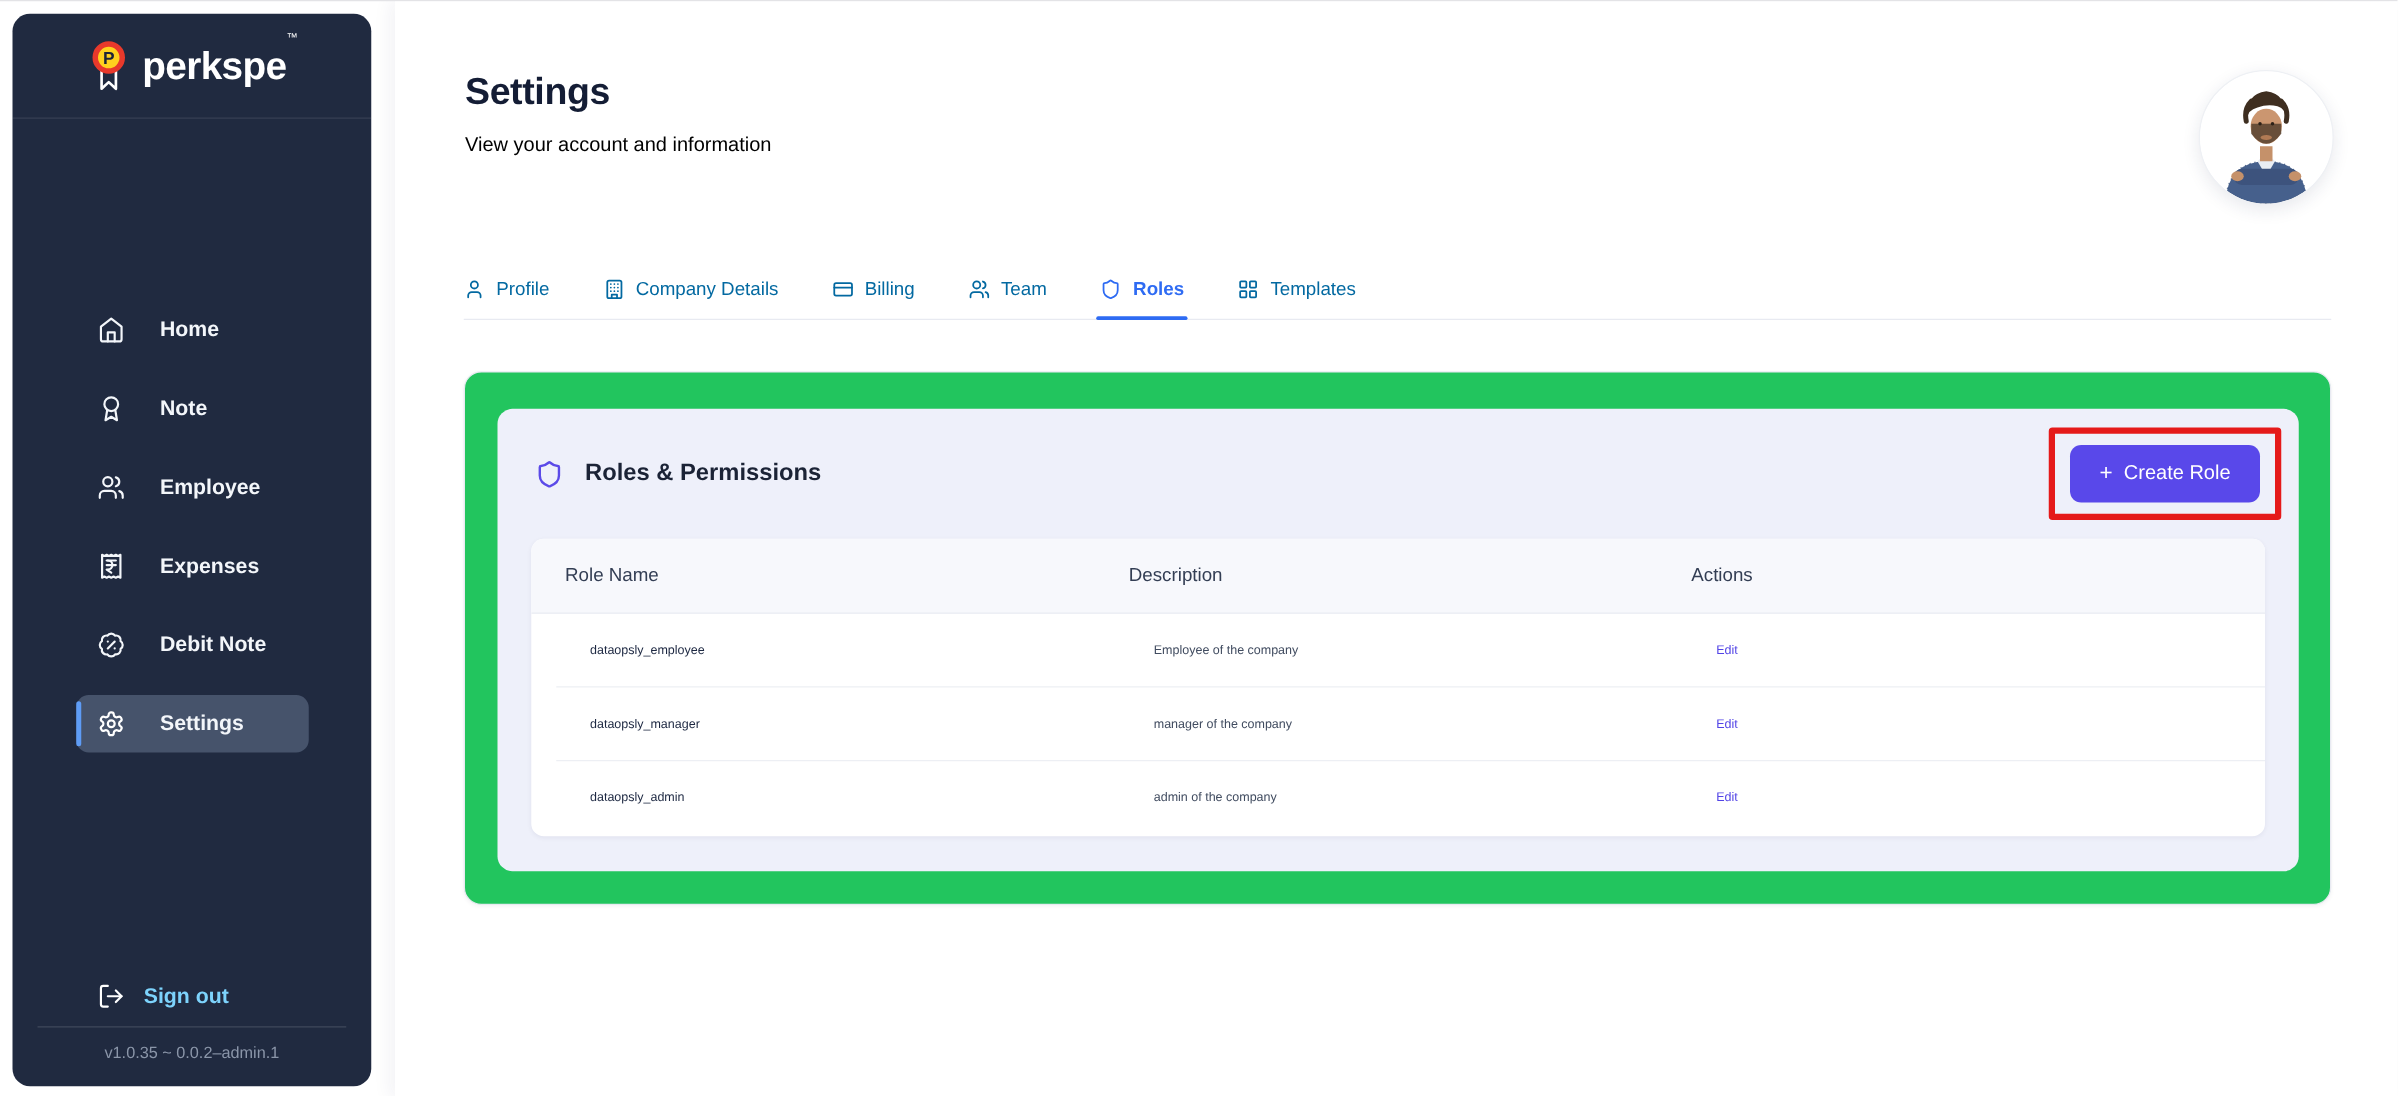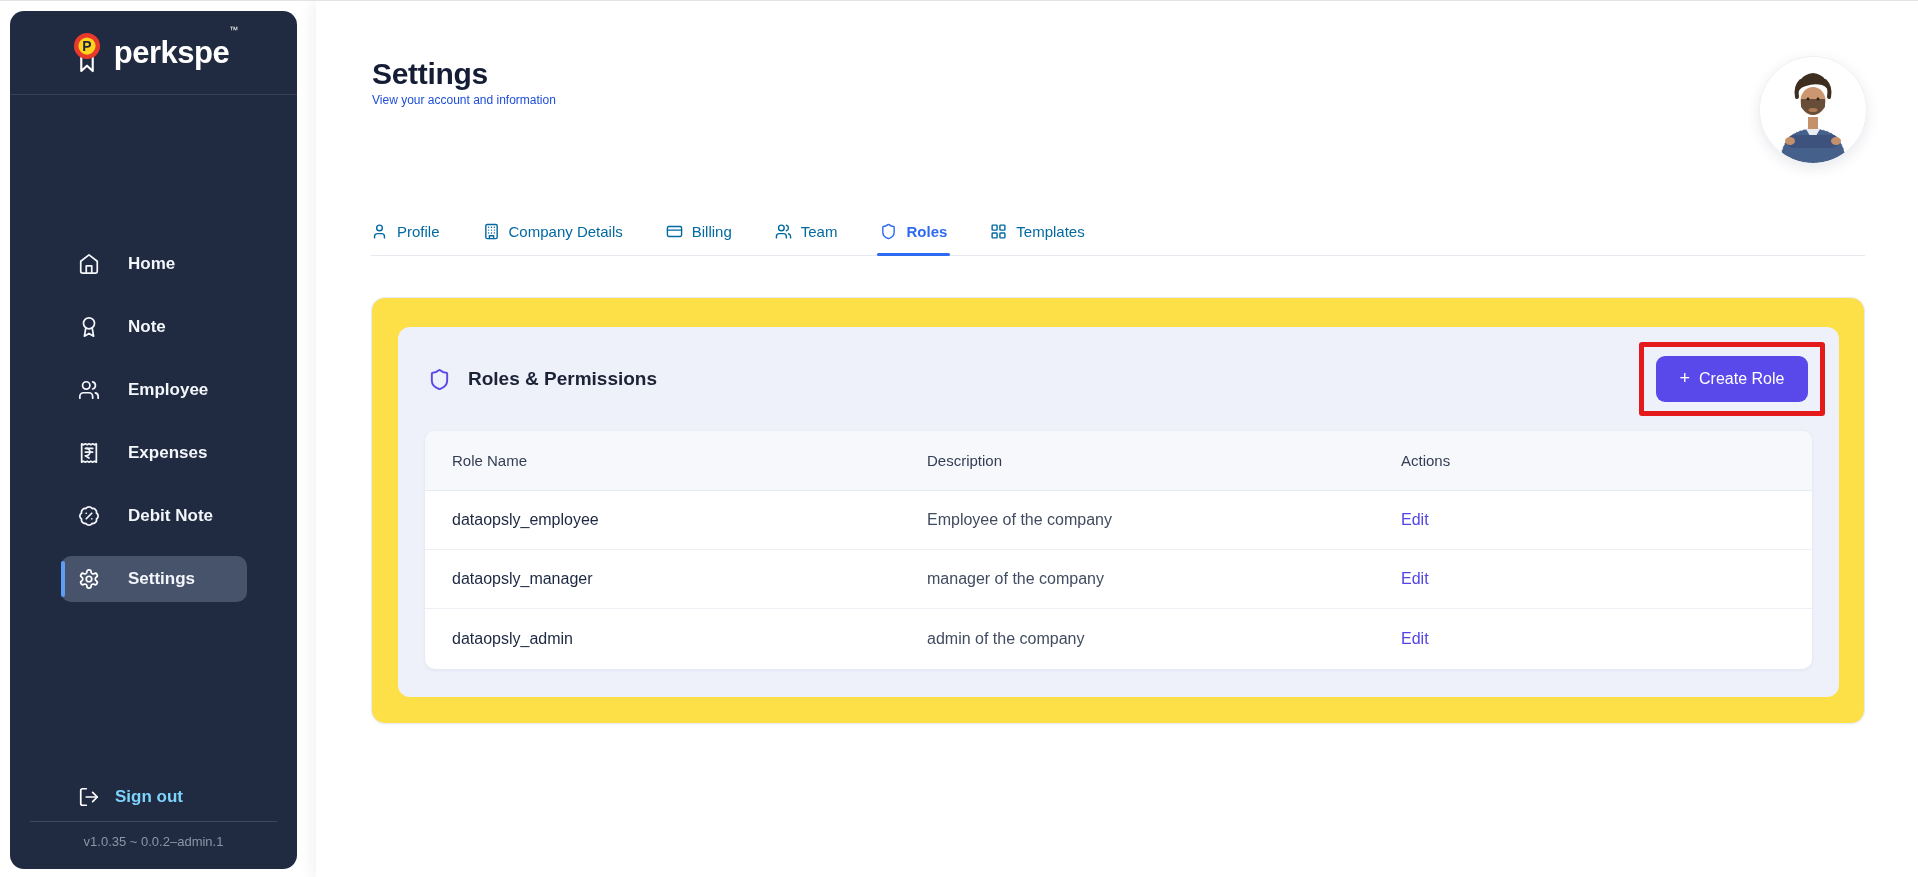--- a/index.html
+++ b/index.html
@@ -43,21 +43,21 @@
   .sidebar-divider { height:1px; background:rgba(255,255,255,.14); margin:0 20px 12px 20px; }
   .version { text-align:center; color:#8b96a9; font-size:13px; }
 
   
   .main {
     position:absolute; left:316px; top:0; width:1602px; height:877px;
     background:#ffffff; box-shadow:-4px 0 14px rgba(30,40,80,.06);
   }
   .header-block { position:absolute; left:56px; top:56px; }
   .page-title { font-size:30px; font-weight:700; color:#141d35; letter-spacing:-0.3px; }
-  .page-subtitle { margin-top:2px; font-size:12px; color:#1d4ed8; }
+  .page-subtitle { margin-top:17px; font-size:16px; color:#000000; }
   .avatar {
     position:absolute; left:1443px; top:55px; width:108px; height:108px;
     border-radius:50%; background:#ffffff; border:1px solid #eef0f4;
     box-shadow:0 4px 14px rgba(30,40,80,.10); overflow:hidden; cursor:pointer;
   }
 
   
   .tabs-row {
     position:absolute; left:55px; top:222px; width:1494px;
     display:flex; gap:43px; border-bottom:1px solid #e8eaf1;
@@ -68,21 +68,21 @@
   }
   .tab.active { color:#2e6bf3; font-weight:600; }
   .tab.active::after {
     content:''; position:absolute; left:-3px; right:-3px; bottom:-1px; height:3px;
     background:#2e6bf3; border-radius:3px;
   }
 
   
   .outer-card {
     position:absolute; left:55px; top:296px; width:1494px; height:427px;
-    background:#fde047; border:1px solid #e8eaf1; border-radius:14px;
+    background:#22c55e; border:1px solid #e8eaf1; border-radius:14px;
     box-shadow:0 1px 3px rgba(20,25,60,.04);
   }
   .roles-panel {
     position:absolute; left:26px; top:29px; width:1441px; height:370px;
     background:#eef0fa; border-radius:12px;
   }
   .roles-header {
     position:relative; height:104px; display:flex; align-items:center; padding:0 30px;
   }
   .roles-title { margin-left:17px; font-size:19px; font-weight:700; color:#1b2336; }
@@ -96,26 +96,26 @@
     border:none; border-radius:9px; font-size:16px; font-weight:500;
     font-family:"Liberation Sans", sans-serif; cursor:pointer;
   }
   .create-btn .plus { font-size:18px; font-weight:400; position:relative; top:-1px; }
 
   .table-card {
     position:absolute; left:27px; top:104px; width:1387px; height:238px;
     background:#ffffff; border-radius:10px; overflow:hidden;
     box-shadow:0 1px 4px rgba(20,25,60,.06);
   }
-  .t-row { display:grid; grid-template-columns:451px 450px 1fr; align-items:center;gap:24px; }
+  .t-row { display:grid; grid-template-columns:451px 450px 1fr; align-items:center; }
   .t-head {
     height:60px; background:#f7f8fc; border-bottom:1px solid #e9ebf2;
     font-size:15px; color:#333e54; font-weight:500;
   }
-  .t-body-row { height:59px; border-bottom:1px solid #edeff4; font-size:16px; }
+  .t-body-row { height:59px; border-bottom:1px solid #edeff4; font-size:10px;margin-left:20px; }
   .t-body-row:last-child { border-bottom:none; }
   .t-cell { padding-left:27px; }
   .cell-name { color:#1c2741; font-weight:500; }
   .cell-desc { color:#414c60; }
   .edit-link { color:#5244e6; font-weight:500; text-decoration:none; cursor:pointer; }
 </style>
 </head>
 <body>
 
 <aside class="sidebar">

